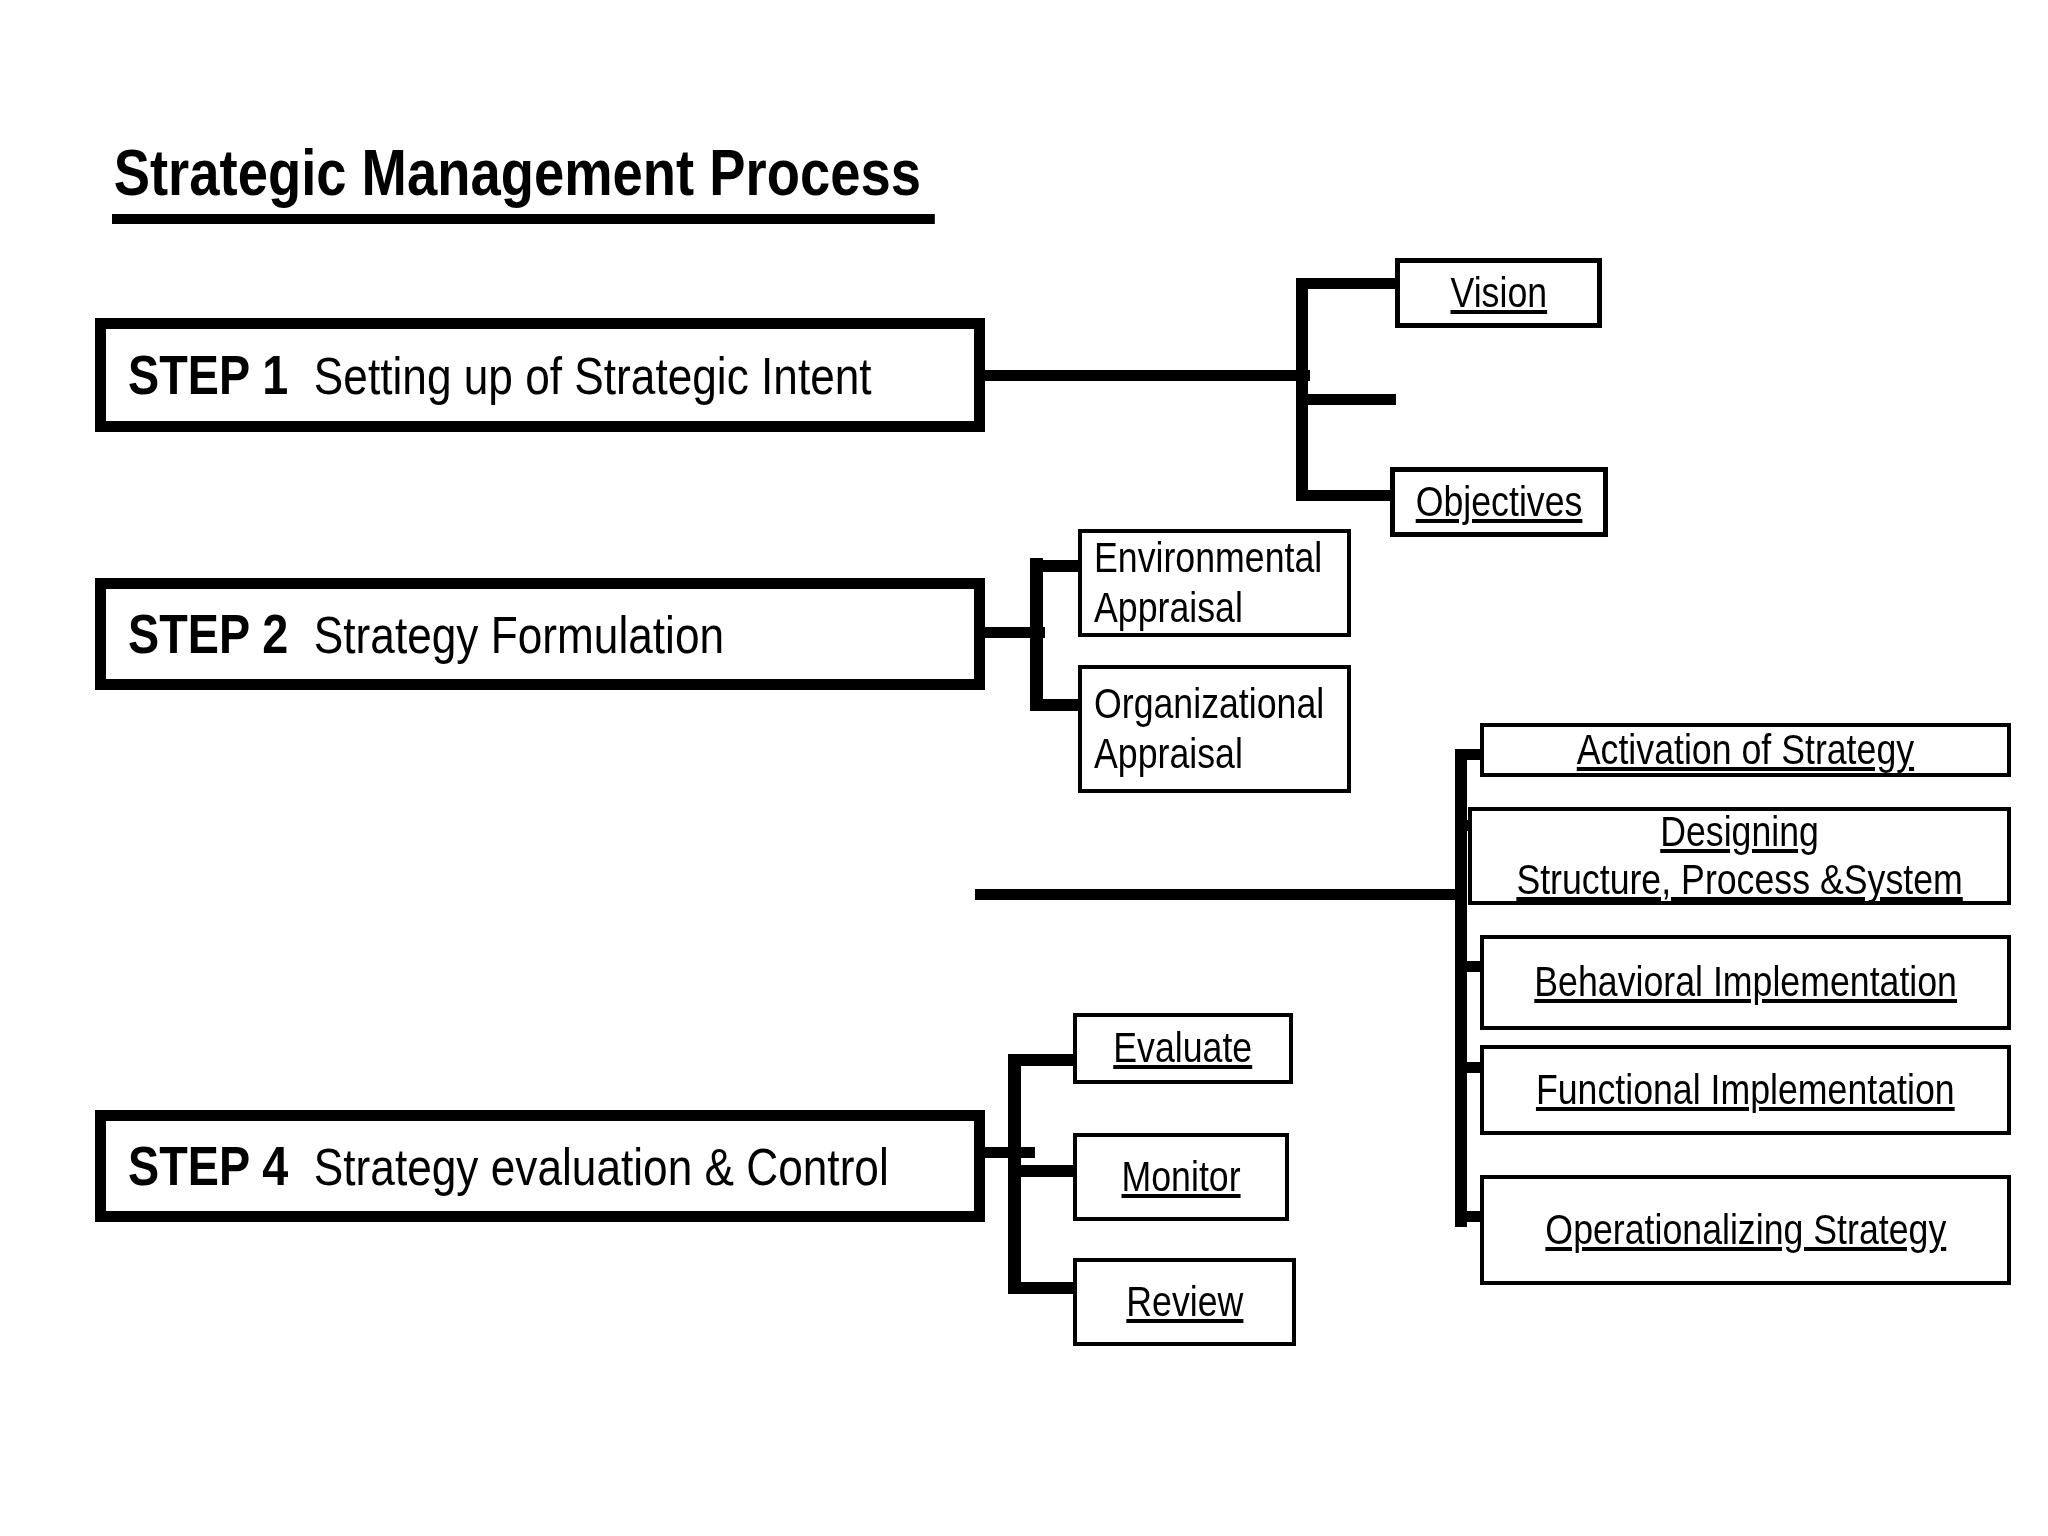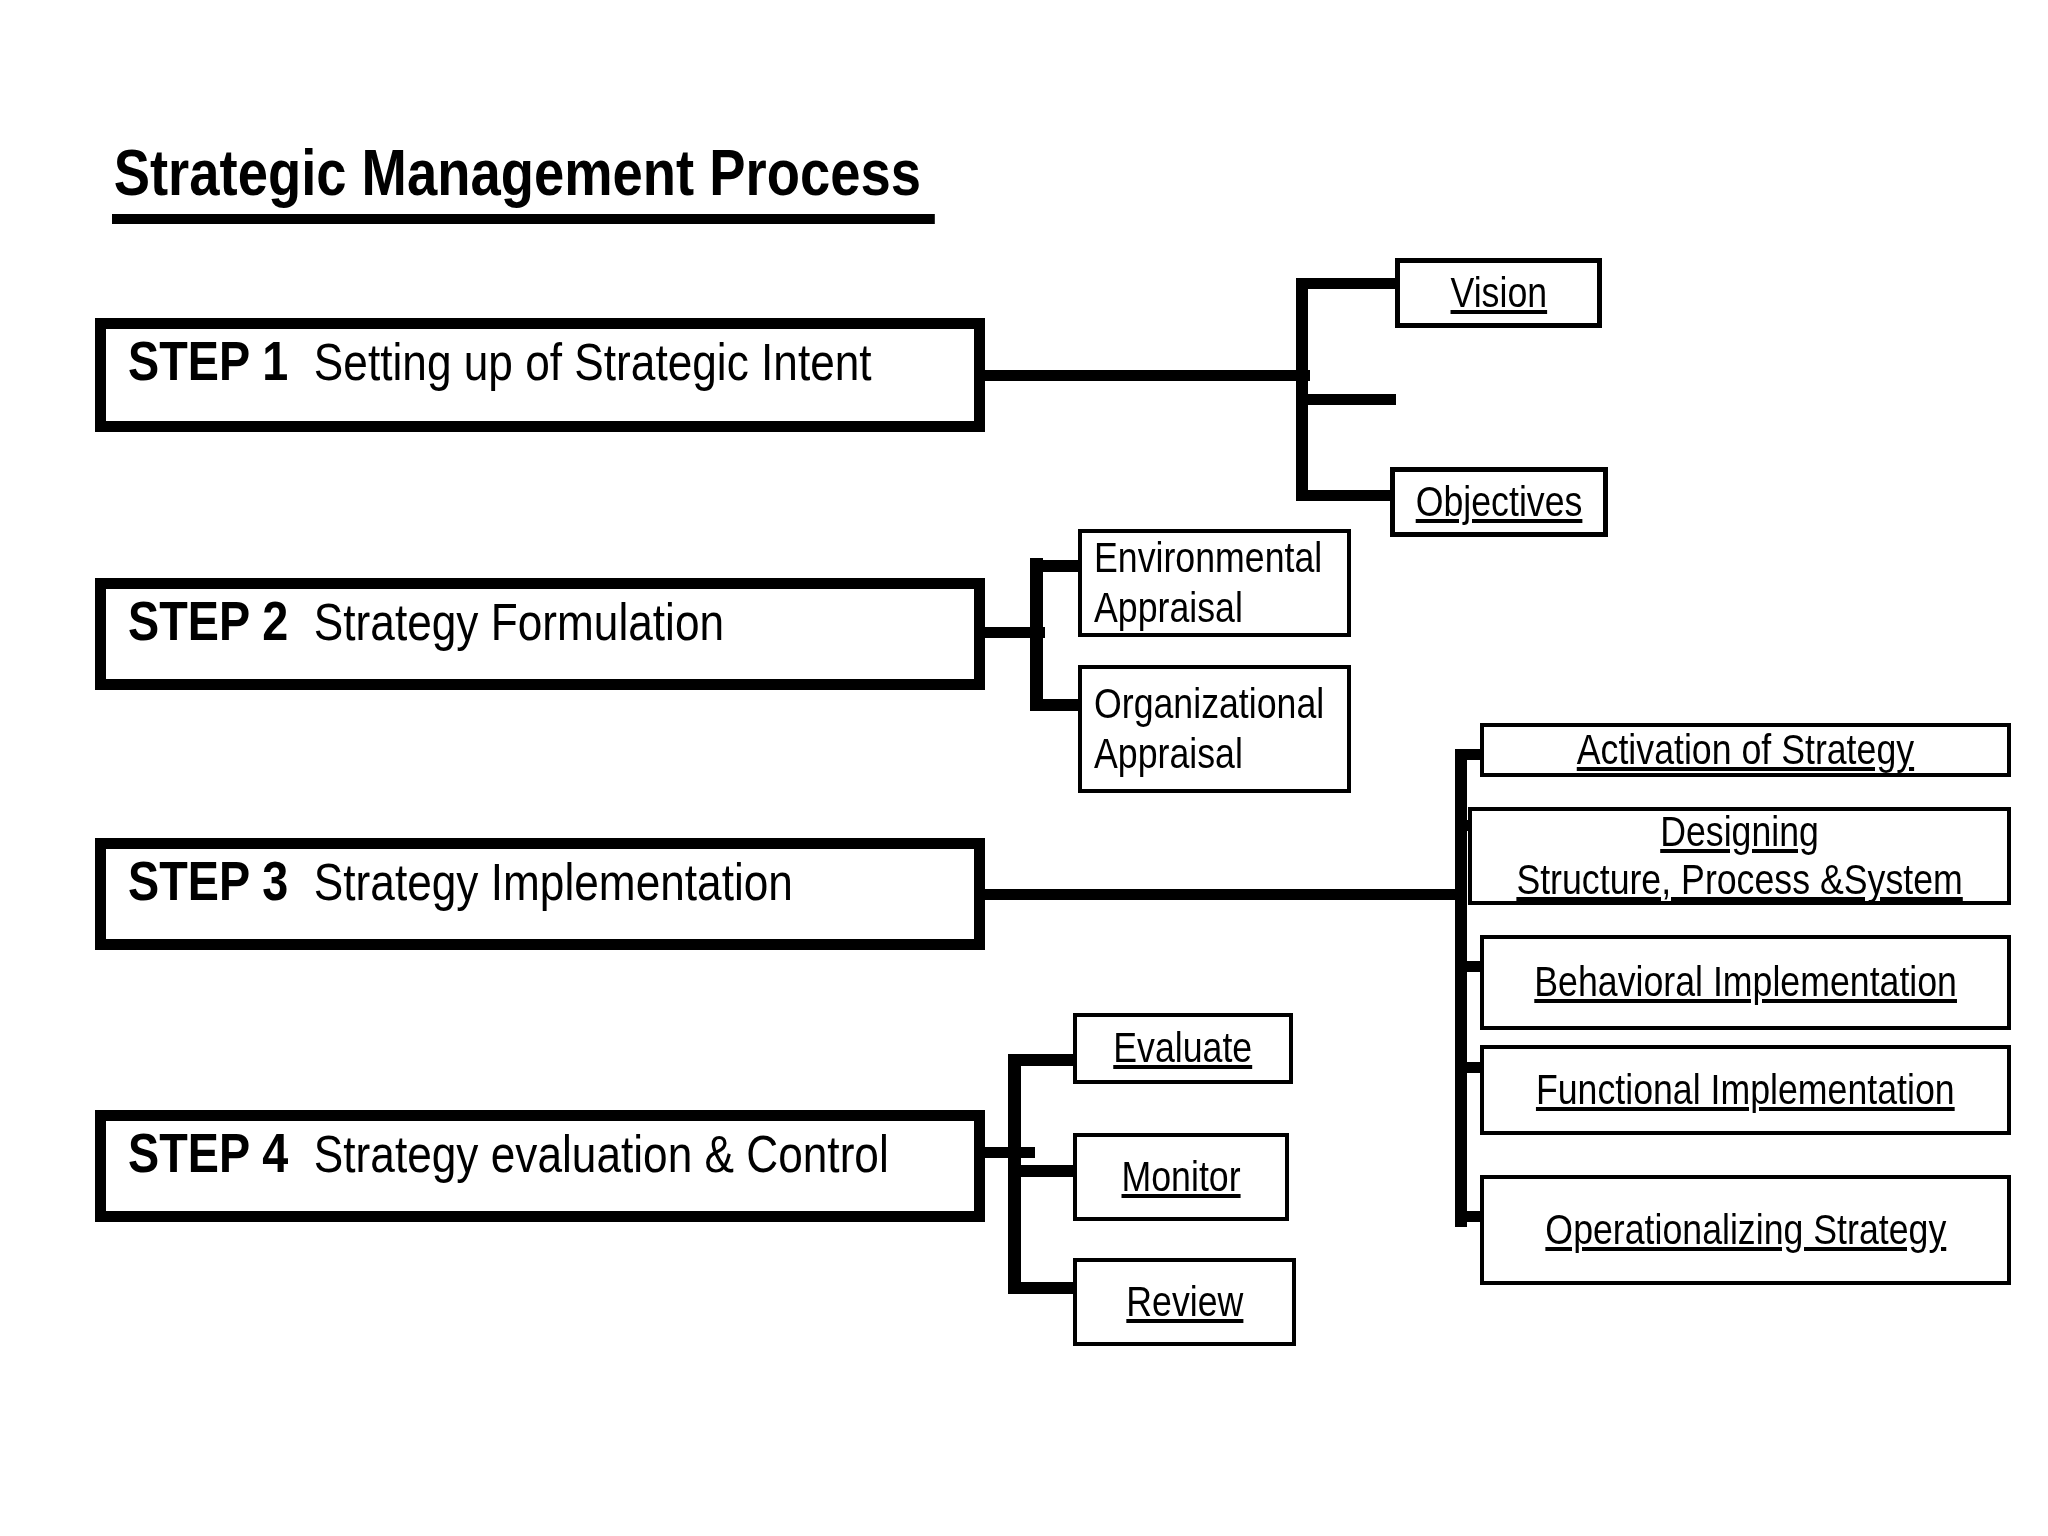--- a/index.html
+++ b/index.html
@@ -28,21 +28,21 @@
     transform-origin: 0 50%;
     line-height: 1.1;
   }
   
   .step {
     position: absolute;
     left: 95px; width: 890px;
     box-sizing: border-box;
     border: 11px solid #000;
     background: #fff;
-    display: flex; align-items: flex-start;
+    display: flex; align-items: center;
   }
   .row {
     display: flex; align-items: baseline; gap: 30px;
     padding-left: 26px;
     white-space: nowrap;
     transform: scaleX(.85);
     transform-origin: 0 50%;
   }
   .slabel { font-size: 55px; font-weight: 700; }
   .sname  { font-size: 52px; font-weight: 400; }
@@ -106,26 +106,20 @@
     </span>
   </div>
 
   <div class="step" style="top:578px;height:112px">
     <span class="row">
       <span class="slabel">STEP 2</span>
       <span class="sname">Strategy Formulation</span>
     </span>
   </div>
 
-  <div class="step" style="top:838px;height:112px">
-    <span class="row">
-      <span class="slabel">STEP 3</span>
-      <span class="sname">Strategy Implementation</span>
-    </span>
-  </div>
 
   <div class="step" style="top:1110px;height:112px">
     <span class="row">
       <span class="slabel">STEP 4</span>
       <span class="sname">Strategy evaluation &amp; Control</span>
     </span>
   </div>
 
   <div class="sub c b5" style="left:1395px;top:258px;width:207px;height:70px">
     <span class="t cond">Vision</span>

